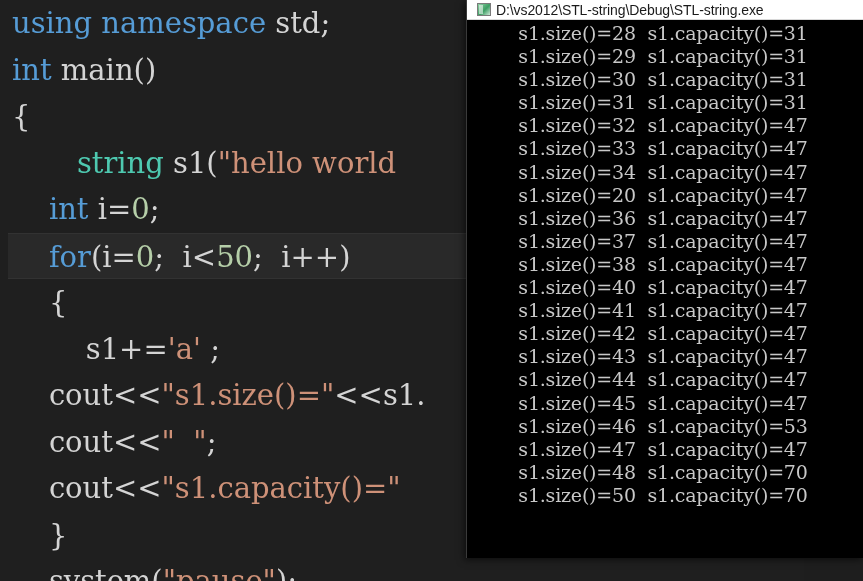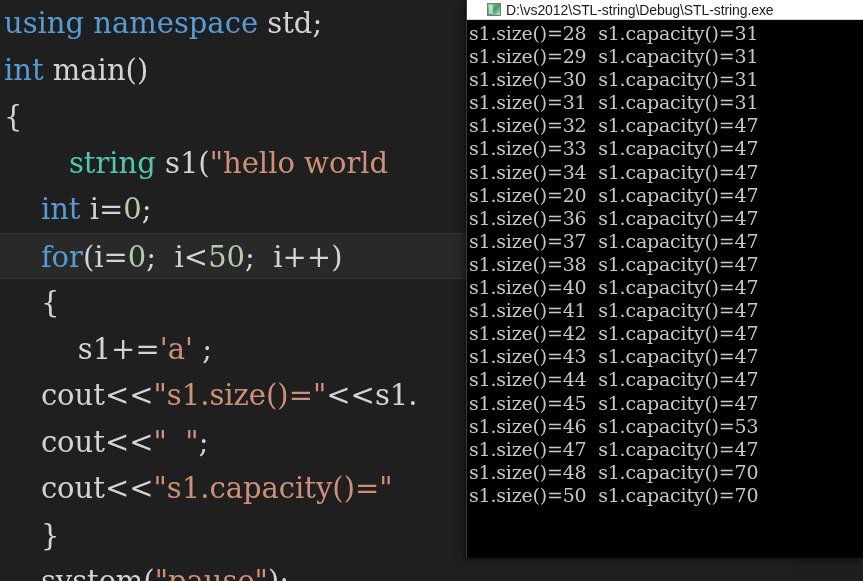--- a/index.html
+++ b/index.html
@@ -16,20 +16,21 @@
   }
 
   
   #editor {
     position: absolute;
     left: 0; top: 0;
     width: 796px;
     height: 581px;
     background: #1f1f1f;
     overflow: hidden;
+    padding-left: 8px;
   }
   .code-line {
     position: relative;
     height: 46.5px;
     line-height: 46.5px;
     white-space: pre;
     font-family: "DejaVu Serif", serif;
     font-size: 29px;
     color: #d4d4d4;
     padding-left: 4px;
@@ -58,21 +59,21 @@
     background: #000000;
     box-shadow: -2px 2px 7px rgba(0,0,0,0.55);
     overflow: hidden;
     border-left: 1px solid #3a3a3a;
   }
   #console-titlebar {
     height: 20px;
     background: #ffffff;
     display: flex;
     align-items: center;
-    padding-left: 20px;
+    padding-left: 10px;
     border-bottom: 1px solid #d8d8d8;
     box-sizing: border-box;
   }
   #console-icon {
     width: 14px;
     height: 13px;
     margin-right: 5px;
     flex: 0 0 auto;
     position: relative;
     background: linear-gradient(135deg, #8fd1a4 0%, #3c9e63 55%, #cfe8d8 100%);
@@ -92,20 +93,21 @@
     color: #1a1a1a;
     white-space: nowrap;
     overflow: hidden;
     letter-spacing: -0.1px;
   }
   #console-body {
     padding: 2px 7px 0 2px;
     height: 537px;
     box-sizing: border-box;
     overflow: hidden;
+    text-align: center;
   }
   .console-line {
     font-family: "DejaVu Serif", serif;
     font-size: 19px;
     line-height: 23.1px;
     color: #c8c8c8;
     white-space: pre;
     letter-spacing: -0.2px;
   }
 </style>

